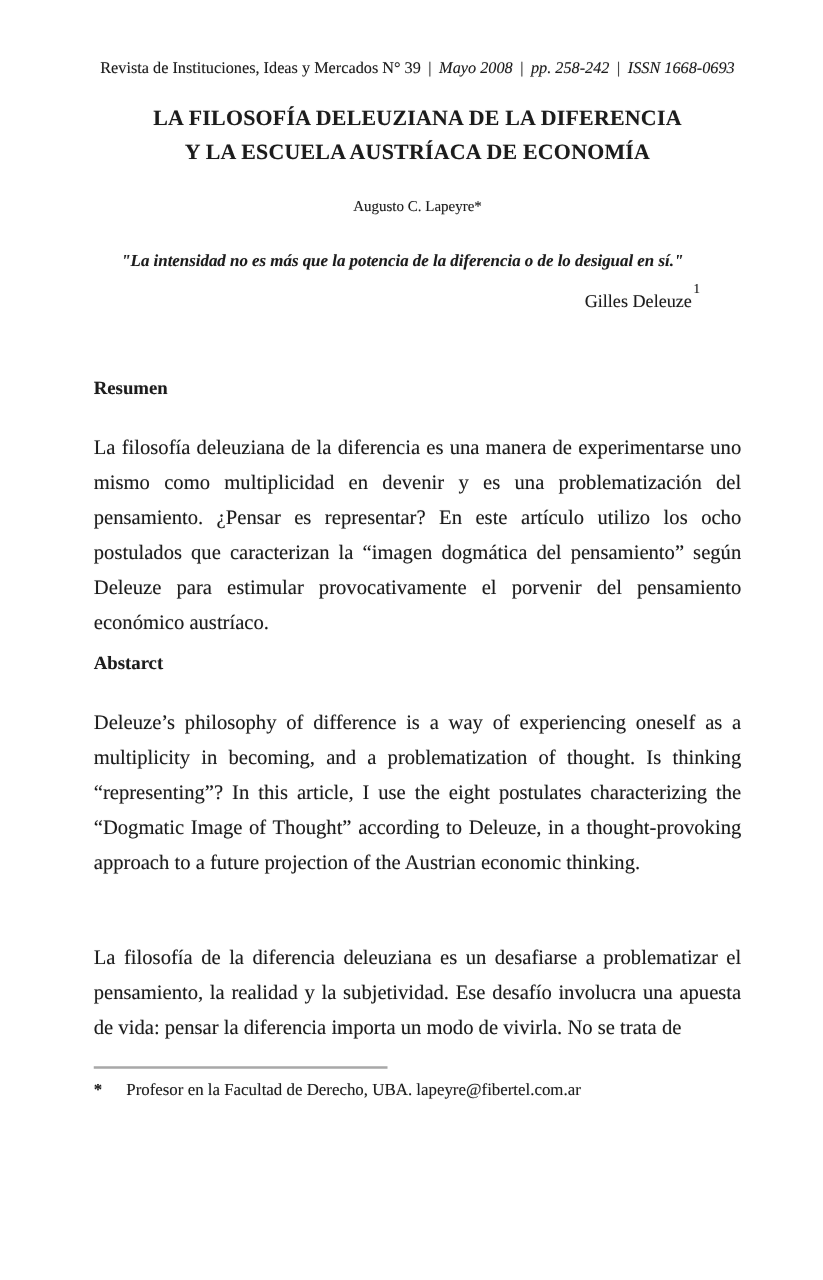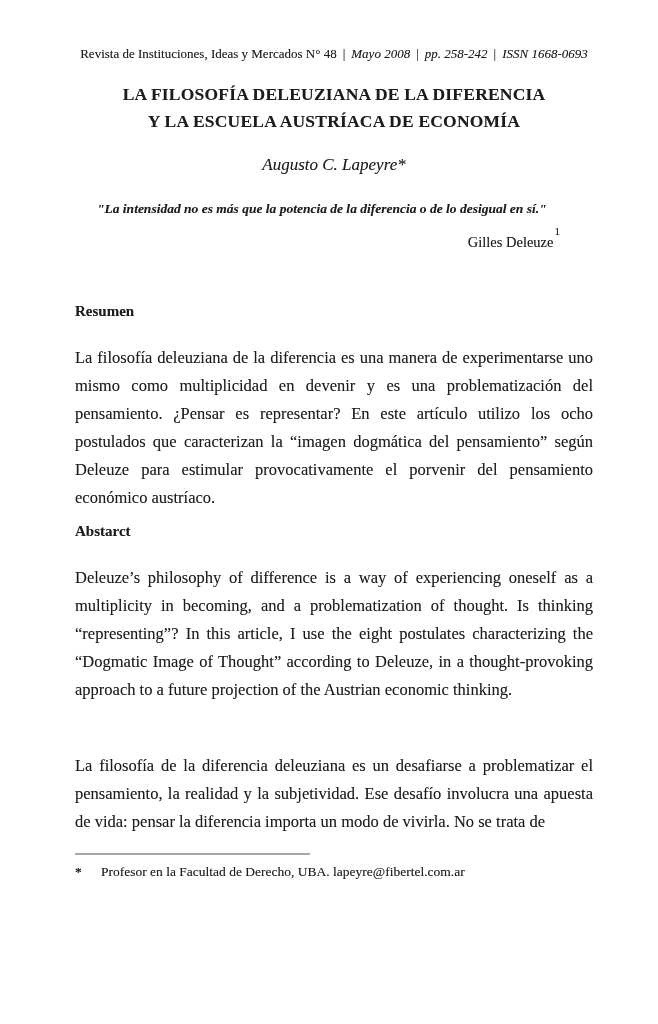--- a/index.html
+++ b/index.html
@@ -32,22 +32,21 @@
     font-size:17.5px;
     font-weight:700;
     line-height:27px;
     letter-spacing:0.2px;
   }
   .title-line { display:block; }
 
   .author-line {
     margin-top:20px;
     text-align:center;
-    font-size:17px;
-    font-style:italic;
+    font-size:12px;
     line-height:20px;
   }
 
   .epigraph {
     margin-top:24px;
     padding:0 10px 0 22px;
     font-size:13.5px;
     font-style:italic;
     font-weight:600;
     line-height:19px;
@@ -103,21 +102,21 @@
   }
   .fn-marker { font-weight:700; width:26px; flex:0 0 26px; }
   .fn-text { flex:1; }
 </style>
 </head>
 <body>
 
 <div class="page">
 
   <header class="journal-line">
-    <span class="jl-part">Revista de Instituciones, Ideas y Mercados N° 48</span><span class="jl-sep">|</span><span class="jl-part italic">Mayo 2008</span><span class="jl-sep">|</span><span class="jl-part italic">pp. 258-242</span><span class="jl-sep">|</span><span class="jl-part italic">ISSN 1668-0693</span>
+    <span class="jl-part">Revista de Instituciones, Ideas y Mercados N° 39</span><span class="jl-sep">|</span><span class="jl-part italic">Mayo 2008</span><span class="jl-sep">|</span><span class="jl-part italic">pp. 258-242</span><span class="jl-sep">|</span><span class="jl-part italic">ISSN 1668-0693</span>
   </header>
 
   <h1 class="article-title">
     <span class="title-line">LA FILOSOFÍA DELEUZIANA DE LA DIFERENCIA</span>
     <span class="title-line">Y LA ESCUELA AUSTRÍACA DE ECONOMÍA</span>
   </h1>
 
   <div class="author-line"><span>Augusto C. Lapeyre</span><span>*</span></div>
 
   <div class="epigraph">"La intensidad no es más que la potencia de la diferencia o de lo desigual en sí."</div>

